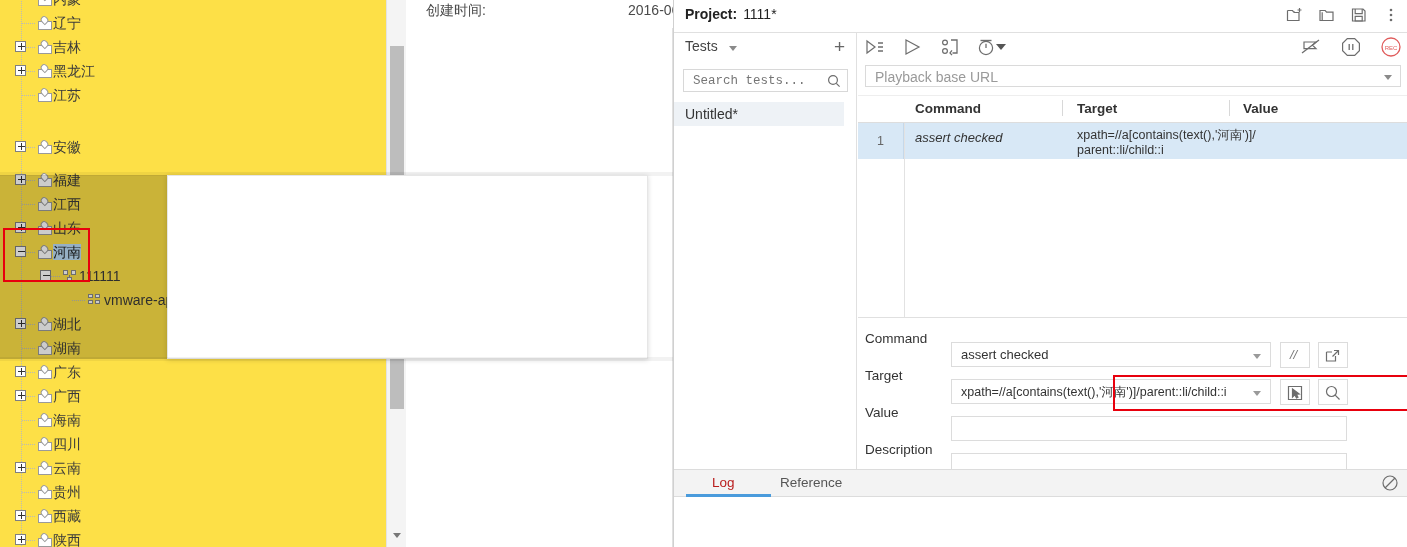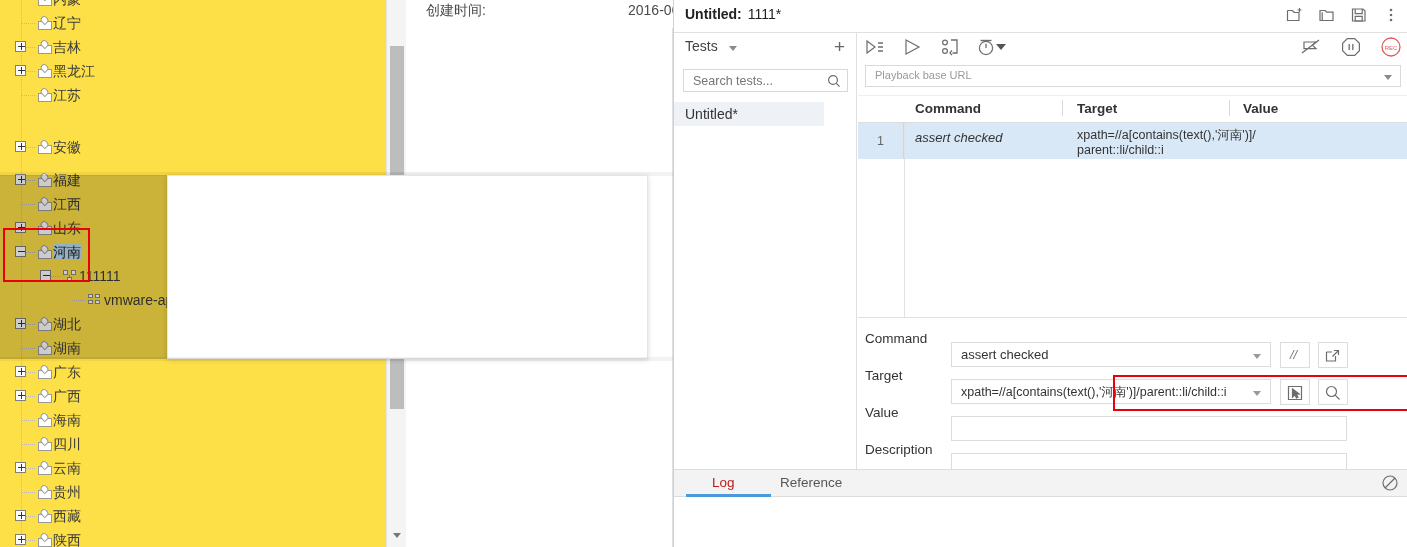--- a/index.html
+++ b/index.html
@@ -100,37 +100,37 @@
   .tests-head { position:absolute; left:0; top:0; width:183px; height:30px; }
   .tests-head .lbl { position:absolute; left:11px; top:5px; font-size:14px; color:#444; }
   .tests-head .caret { position:absolute; left:55px; top:13px; border-left:4px solid transparent;
                        border-right:4px solid transparent; border-top:5px solid #8a8a8a; }
   .tests-head .plus { position:absolute; right:12px; top:4px; font-size:19px; color:#666; line-height:20px; }
 
   .search-box { position:absolute; left:9px; top:36px; width:165px; height:23px; border:1px solid #d8d8d8;
                 background:#fff; }
   .search-box input { position:absolute; left:7px; top:2px; width:128px; height:18px; border:none; outline:none;
                       font-size:12.5px; color:#555; background:transparent;
-                      font-family:Liberation Sans, sans-serif; }
+                      font-family:Liberation Mono, monospace; }
   .search-box .mag { position:absolute; right:6px; top:4px; }
 
-  .tests-list { position:absolute; left:0; top:69px; width:150px; }
+  .tests-list { position:absolute; left:0; top:69px; width:170px; }
   .test-item { height:24px; line-height:24px; padding-left:11px; font-size:14px; color:#333; background:#eef2f6; }
 
   
   .main-col { position:absolute; left:184px; top:33px; width:550px; height:436px; background:#fff; }
 
   .play-bar { position:absolute; left:0; top:0; width:550px; height:30px; }
   .play-bar .grp-l { position:absolute; left:4px; top:2px; display:flex; align-items:center; gap:14px; }
   .play-bar .grp-r { position:absolute; right:5px; top:2px; display:flex; align-items:center; gap:16px; }
   .pill { width:24px; height:24px; position:relative; cursor:pointer; }
   .spd-caret { border-left:5px solid transparent; border-right:5px solid transparent; border-top:6px solid #555; margin-left:-3px; }
 
   .url-bar { position:absolute; left:7px; top:32px; width:536px; height:22px; border:1px solid #dadada; background:#fff; }
-  .url-bar .ph { position:absolute; left:9px; top:3px; font-size:11px; color:#9a9a9a; }
+  .url-bar .ph { position:absolute; left:9px; top:3px; font-size:14px; color:#9a9a9a; }
   .url-bar .dd { position:absolute; right:8px; top:9px; border-left:4px solid transparent;
                  border-right:4px solid transparent; border-top:5px solid #8a8a8a; }
 
   
   .cmd-table { position:absolute; left:0; top:62px; width:550px; height:222px; border-top:1px solid #eee; }
   .thead { position:absolute; left:0; top:0; width:550px; height:26px; }
   .thead .th { position:absolute; top:5px; font-size:13.5px; font-weight:bold; color:#333; }
   .thead .sep { position:absolute; top:4px; width:1px; height:16px; background:#d8d8d8; }
   .thead-rule { position:absolute; left:0; top:26px; width:550px; height:1px; background:#ddd; }
 
@@ -299,21 +299,21 @@
     <div class="sheet-white"></div>
     <div class="sheet-band-bot"></div>
 
     <div class="tree-redbox"></div>
   </div>
 
   <div class="ide">
 
     <div class="ide-title">
       <div class="ttl">
-        <b>Untitled:</b><span class="pname">1111*</span>
+        <b>Project:</b><span class="pname">1111*</span>
       </div>
       <div class="icons">
         <div class="ic">
           <svg width="18" height="18" viewBox="0 0 18 18" class="gray-ico">
             <path d="M1.5 4.5 h5 l1.3 1.6 h1.2 M1.5 4.5 v10 h11.5 v-8 h-4.9"></path>
             <path d="M13.5 2 v4 M11.5 4 h4"></path>
           </svg>
         </div>
         <div class="ic">
           <svg width="18" height="18" viewBox="0 0 18 18" class="gray-ico">

